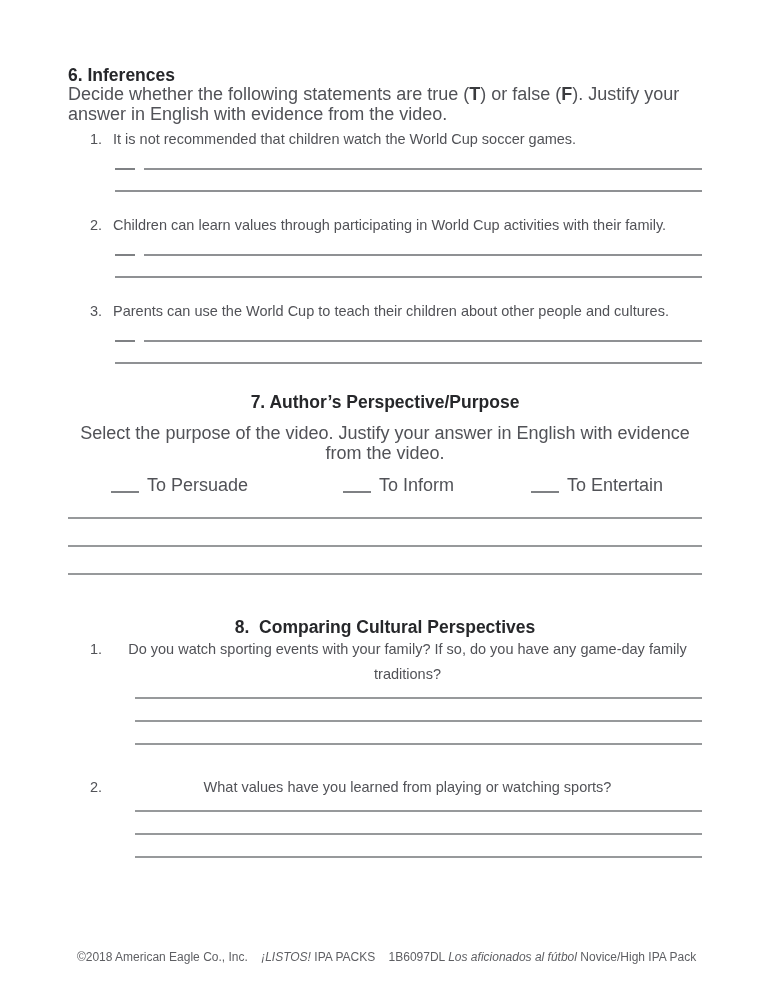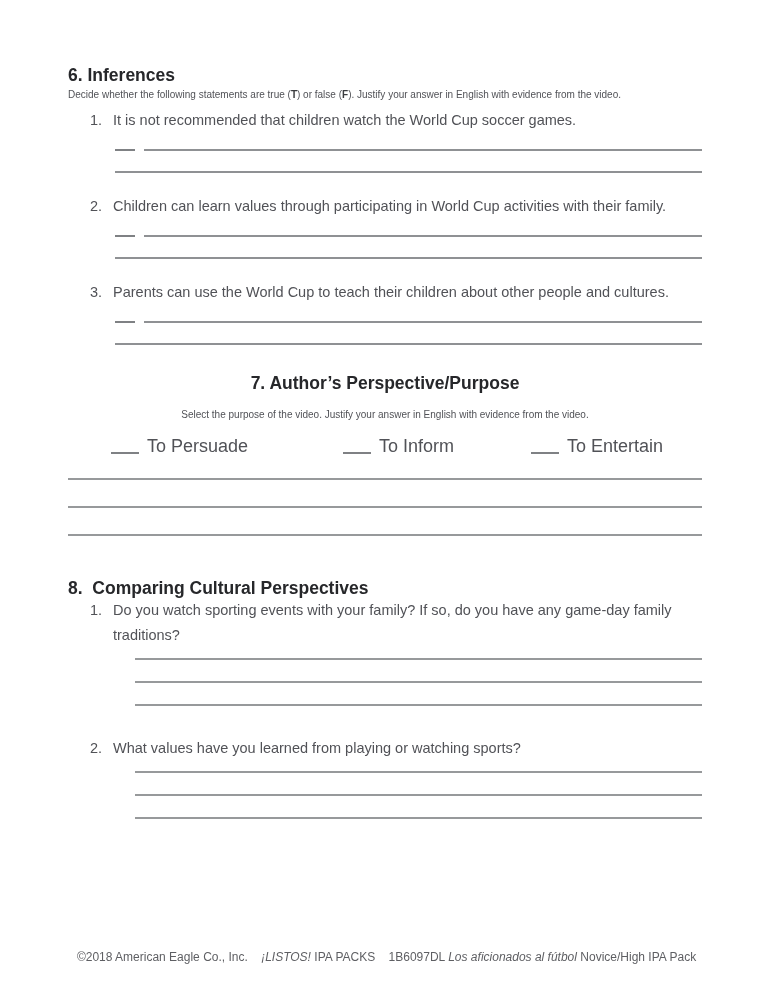--- a/index.html
+++ b/index.html
@@ -21,21 +21,21 @@
   }
   h2.h {
     font-size: 17.5px;
     line-height: 20px;
     font-weight: bold;
     color: #26272a;
     margin: 0;
     white-space: pre-wrap;
   }
   .body-text {
-    font-size: 10px;
+    font-size: 18px;
     line-height: 19.5px;
     color: #515257;
     margin: 0;
   }
   .body-text b { font-weight: bold; color: #3a3b3e; }
 
   
   .sec6-heading { margin-bottom: 7px; }
   .sec6-intro { margin-bottom: 7px; }
   .tf-item { margin-bottom: 25px; }
@@ -95,21 +95,21 @@
     height: 3px;
   }
   .opt-label { margin-left: 8px; }
   .full-line {
     border-bottom: 2px solid #97999b;
     height: 0;
   }
   .sec7 .full-line + .full-line { margin-top: 26px; }
 
   
-  .sec8 { margin-top: 42px; }
+  .sec8 { margin-top: 42px; text-align: center; }
   .sec8-heading { margin-bottom: 8px; }
   .sec8-intro { margin-bottom: 3px; }
   .question { line-height: 25px; }
   .q-lines { margin-left: 67px; margin-top: 10px; margin-bottom: 30px; }
   .q-lines .full-line + .full-line { margin-top: 21px; }
 
   
   .footer {
     position: absolute;
     left: 0;

